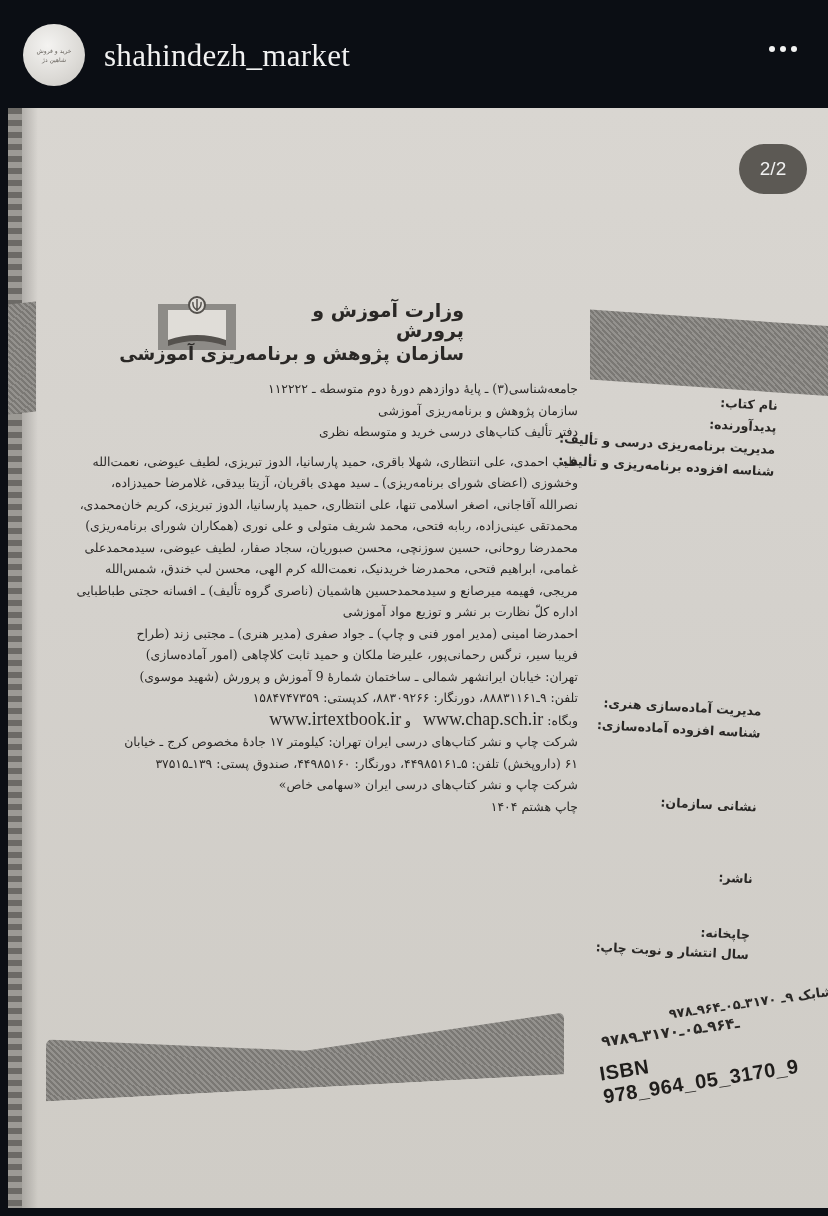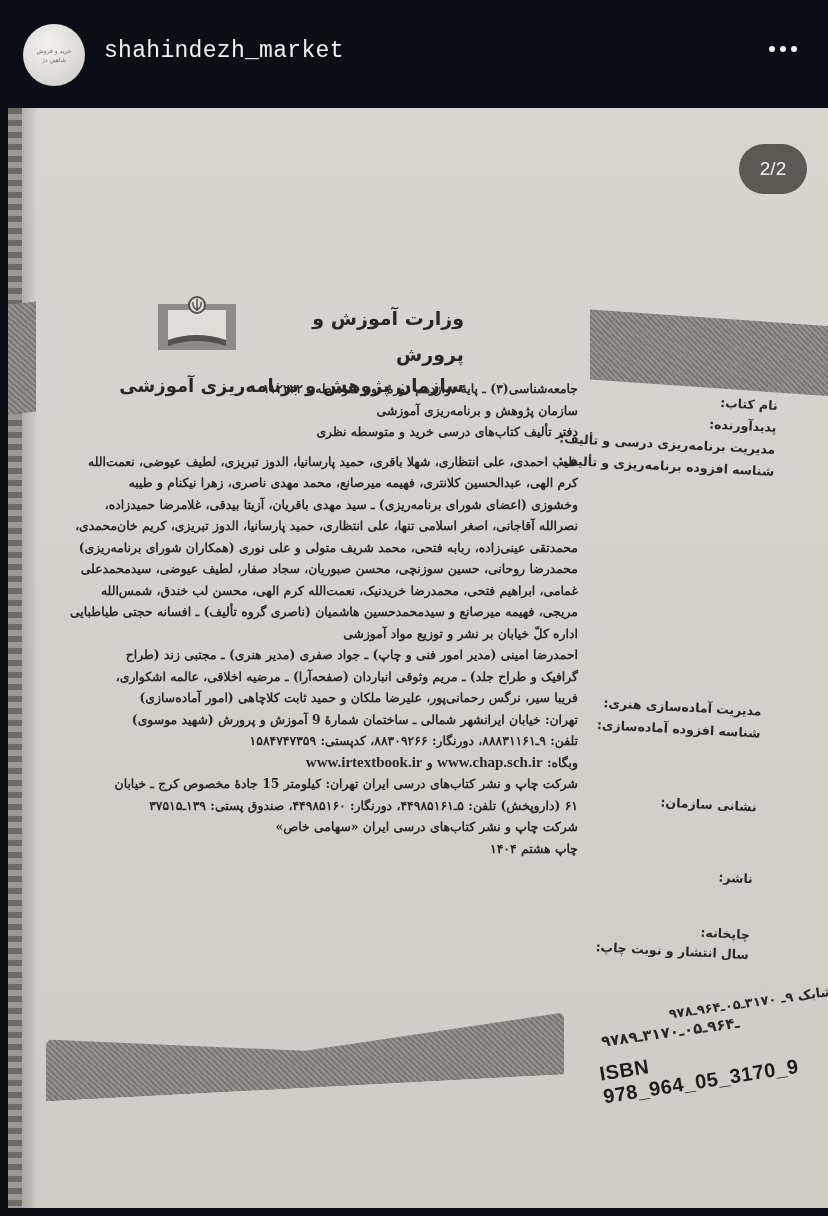--- a/index.html
+++ b/index.html
@@ -1,53 +1,53 @@
 <!DOCTYPE html>
 <html><head>
 <meta charset="utf-8">
 <style>
   html, body { margin:0; padding:0; }
   body { width:828px; height:1216px; background:#0b0e14; overflow:hidden; position:relative; font-family:"DejaVu Sans", sans-serif; }
   .header { position:absolute; left:0; top:0; width:828px; height:108px; background:#0b0e14; }
   .avatar { position:absolute; left:23px; top:24px; width:62px; height:62px; border-radius:50%;
     background:radial-gradient(circle at 40% 35%, #f4f3f1 0%, #dcdad6 60%, #c9c7c3 100%);
     display:flex; flex-direction:column; align-items:center; justify-content:center; color:#6a6660; font-size:6px; line-height:9px; direction:rtl; }
-  .username { position:absolute; left:104px; top:38px; color:#f2f2f2; font-family:Liberation Mono, monospace; font-size:23px; letter-spacing:0.3px; }
+  .username { position:absolute; left:104px; top:38px; color:#f2f2f2; font-family:Liberation Serif, serif; font-size:31px; letter-spacing:0.3px; }
   .more { position:absolute; right:27px; top:42px; display:flex; gap:5px; cursor:pointer; padding:4px; }
   .more span { width:6px; height:6px; border-radius:50%; background:#f2f2f2; display:block; }
 
   .photo { position:absolute; left:8px; top:108px; width:828px; height:1100px; overflow:hidden;
     background:linear-gradient(180deg, #d9d6d1 0%, #d4d1cc 45%, #cfccc6 100%); }
   .binding { position:absolute; left:0; top:0; width:14px; height:1100px;
     background:repeating-linear-gradient(180deg, #6c6a66 0 6px, #9c9a95 6px 12px); }
   .binding-shadow { position:absolute; left:14px; top:0; width:16px; height:1100px; background:linear-gradient(90deg, rgba(0,0,0,0.18), rgba(0,0,0,0)); }
   .counter { position:absolute; left:731px; top:36px; width:68px; height:50px; border-radius:26px; background:#5c5954;
     color:#f0f0f0; font-family:"Liberation Sans", sans-serif; font-size:19px; display:flex; align-items:center; justify-content:center; }
 
   .band { position:absolute; background:repeating-linear-gradient(45deg, #7a7874 0 2px, #94928e 2px 4px); }
   .band-left { left:0; top:195px; width:28px; height:110px; transform:skew(0deg, -6deg); }
   .band-right { left:582px; top:210px; width:246px; height:70px; transform:skew(0deg, 4deg); }
   .band-bottom { left:38px; top:918px; width:518px; height:62px; border-radius:6px 6px 0 0; clip-path:polygon(0 0, 50% 40%, 100% 0, 100% 100%, 0 100%); transform:skew(0deg, -3deg); }
 
   .logo { position:absolute; left:148px; top:188px; width:82px; height:56px; }
   .ministry { position:absolute; left:236px; top:192px; width:220px; direction:rtl; text-align:right; color:#2a2826; font-weight:bold; }
-  .ministry .l1 { font-size:19px; line-height:36px; }
+  .ministry .l1 { font-size:19px; line-height:20px; }
   .ministry .l2 { font-size:18px; line-height:28px; white-space:nowrap; }
 
   .col { position:absolute; direction:rtl; text-align:right; color:#2a2826; }
-  .values { left:30px; top:270px; width:540px; font-family:"DejaVu Serif", serif; font-size:12.4px; line-height:21.5px;font-weight:bold; }
+  .values { left:30px; top:270px; width:540px; font-family:"DejaVu Serif", serif; font-size:12.4px; line-height:21.5px; }
   .values .row { display:block; }
   .values .sp { height:8px; }
   .labels { left:590px; width:180px; font-weight:bold; font-size:12.5px; transform:rotate(3deg); transform-origin:right top; }
   .lab { position:absolute; right:0; white-space:nowrap; }
   .isbn-fa { position:absolute; left:592px; top:925px; transform:rotate(-8deg); transform-origin:left top; font-size:15px; font-weight:bold; color:#2a2826; letter-spacing:0.5px; direction:ltr; }
   .isbn-fa2 { position:absolute; left:660px; top:887px; transform:rotate(-8deg); font-size:13px; font-weight:bold; color:#2a2826; direction:rtl; }
   .isbn { position:absolute; left:590px; top:955px; transform:rotate(-9deg); transform-origin:left top; font-family:"Liberation Sans", sans-serif; font-weight:bold; font-size:20px; color:#1f1d1b; letter-spacing:0.5px; }
   .footer-bar { position:absolute; left:0; top:1208px; width:828px; height:8px; background:#0b0e14; }
-  .url { font-family:"Liberation Serif", serif; font-size:15px; direction:ltr; unicode-bidi:embed; }
+  .url { font-family:"Liberation Serif", serif; font-size:18px; direction:ltr; unicode-bidi:embed;margin-left:8px; }
 </style>
 </head>
 <body>
 
 <div class="header">
   <div class="avatar">
     <span>خرید و فروش</span>
     <span>شاهین دژ</span>
   </div>
   <div class="username">shahindezh_market</div>
@@ -91,40 +91,38 @@
     <div class="lab" style="top:530px;">چاپخانه:</div>
     <div class="lab" style="top:550px;">سال انتشار و نوبت چاپ:</div>
   </div>
 
   <div class="col values">
     <span class="row">جامعه‌شناسی(۳) ـ پایهٔ دوازدهم دورهٔ دوم متوسطه ـ ۱۱۲۲۲۲</span>
     <span class="row">سازمان پژوهش و برنامه‌ریزی آموزشی</span>
     <span class="row">دفتر تألیف کتاب‌های درسی خرید و متوسطه نظری</span>
     <div class="sp"></div>
     <span class="row">طیب احمدی، علی انتظاری، شهلا باقری، حمید پارسانیا، الدوز تبریزی، لطیف عیوضی، نعمت‌الله</span>
-    <span class="row">کرم الهی، عبدالحسین کلانتری، فهیمه میرصانع، محمد مهدی ناصری، زهرا نیکنام و طیبه</span>
     <span class="row">وخشوزی (اعضای شورای برنامه‌ریزی) ـ سید مهدی باقریان، آزیتا بیدقی، غلامرضا حمیدزاده،</span>
     <span class="row">نصرالله آقاجانی، اصغر اسلامی تنها، علی انتظاری، حمید پارسانیا، الدوز تبریزی، کریم خان‌محمدی،</span>
     <span class="row">محمدتقی عینی‌زاده، ربابه فتحی، محمد شریف متولی و علی نوری (همکاران شورای برنامه‌ریزی)</span>
     <span class="row">محمدرضا روحانی، حسین سوزنچی، محسن صبوریان، سجاد صفار، لطیف عیوضی، سیدمحمدعلی</span>
     <span class="row">غمامی، ابراهیم فتحی، محمدرضا خرید‌نیک، نعمت‌الله کرم الهی، محسن لب خندق، شمس‌الله</span>
     <span class="row">مریجی، فهیمه میرصانع و سیدمحمدحسین هاشمیان (ناصری گروه تألیف) ـ افسانه حجتی طباطبایی</span>
-    <span class="row">اداره کلّ خیابان بر نشر و توزیع مواد آموزشی</span>
+    <span class="row">اداره کلّ نظارت بر نشر و توزیع مواد آموزشی</span>
     <span class="row">احمدرضا امینی (مدیر امور فنی و چاپ) ـ جواد صفری (مدیر هنری) ـ مجتبی زند (طراح</span>
-    <span class="row">گرافیک و طراح جلد) ـ مریم وثوقی انباردان (صفحه‌آرا) ـ مرضیه اخلاقی، عالمه اشکواری،</span>
     <span class="row">فریبا سیر، نرگس رحمانی‌پور، علیرضا ملکان و حمید ثابت کلاچاهی (امور آماده‌سازی)</span>
     <span class="row">تهران: خیابان ایرانشهر شمالی ـ ساختمان شمارهٔ 9 آموزش و پرورش (شهید موسوی)</span>
     <span class="row">تلفن: ۹ـ۸۸۸۳۱۱۶۱، دورنگار: ۸۸۳۰۹۲۶۶، کدپستی: ۱۵۸۴۷۴۷۳۵۹</span>
     <span class="row">
       <span>وبگاه:</span>
       <span class="url">www.chap.sch.ir</span>
       <span>و</span>
       <span class="url">www.irtextbook.ir</span>
     </span>
-    <span class="row">شرکت چاپ و نشر کتاب‌های درسی ایران تهران: کیلومتر 15 جادهٔ مخصوص کرج ـ خیابان</span>
+    <span class="row">شرکت چاپ و نشر کتاب‌های درسی ایران تهران: کیلومتر ۱۷ جادهٔ مخصوص کرج ـ خیابان</span>
     <span class="row">۶۱ (داروپخش) تلفن: ۵ـ۴۴۹۸۵۱۶۱، دورنگار: ۴۴۹۸۵۱۶۰، صندوق پستی: ۱۳۹ـ۳۷۵۱۵</span>
     <span class="row">شرکت چاپ و نشر کتاب‌های درسی ایران «سهامی خاص»</span>
     <span class="row">چاپ هشتم ۱۴۰۴</span>
   </div>
 
   <div class="isbn-fa2">شابک ۹ـ ۳۱۷۰ـ۰۵ـ۹۶۴ـ۹۷۸</div>
   <div class="isbn-fa">۹۷۸ـ۹۶۴ـ۰۵ـ۳۱۷۰ـ۹</div>
   <div class="isbn">ISBN 978_964_05_3170_9</div>
 </div>
 

